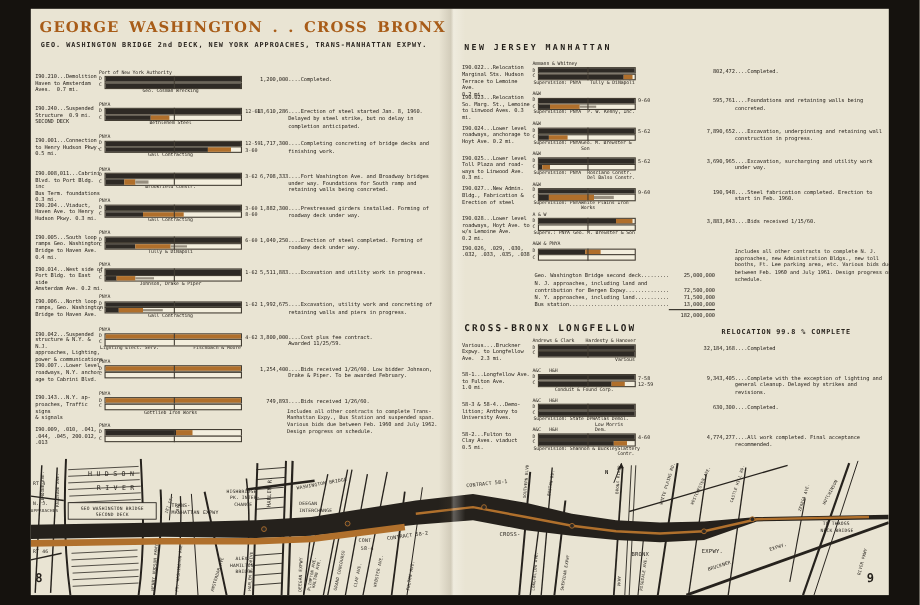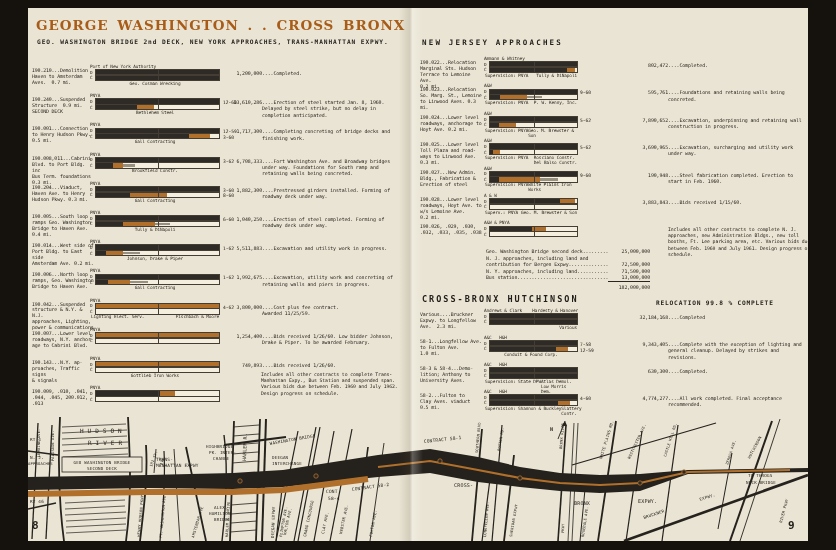--- a/index.html
+++ b/index.html
@@ -55,22 +55,22 @@
   #map{position:absolute;left:0;top:409px;width:780px;height:124px;}
   text{fill:#231f1a;font-family:"DejaVu Sans Mono",monospace;letter-spacing:.2px;}
 </style>
 </head>
 <body>
 
 <div class="paper">
 
   <div class="lp-title">GEORGE WASHINGTON . . CROSS BRONX</div>
   <div class="lp-sub">GEO. WASHINGTON BRIDGE 2nd DECK, NEW YORK APPROACHES, TRANS-MANHATTAN EXPWY.</div>
-  <div class="rp-title">NEW JERSEY APPROACHES</div>
-  <div class="cb-title">CROSS-BRONX HUTCHINSON</div>
+  <div class="rp-title">NEW JERSEY MANHATTAN</div>
+  <div class="cb-title">CROSS-BRONX LONGFELLOW</div>
   <div class="cb-reloc">RELOCATION 99.8 % COMPLETE</div>
 
   <div id="rows-left" class="rows">
       <div class="row row-l">
         <div class="code">I90.210...Demolition
 Haven to Amsterdam
 Aves.  0.7 mi.</div>
         <div class="barblock">
           <div class="eng">Port of New York Authority</div>
           <div class="brow">

